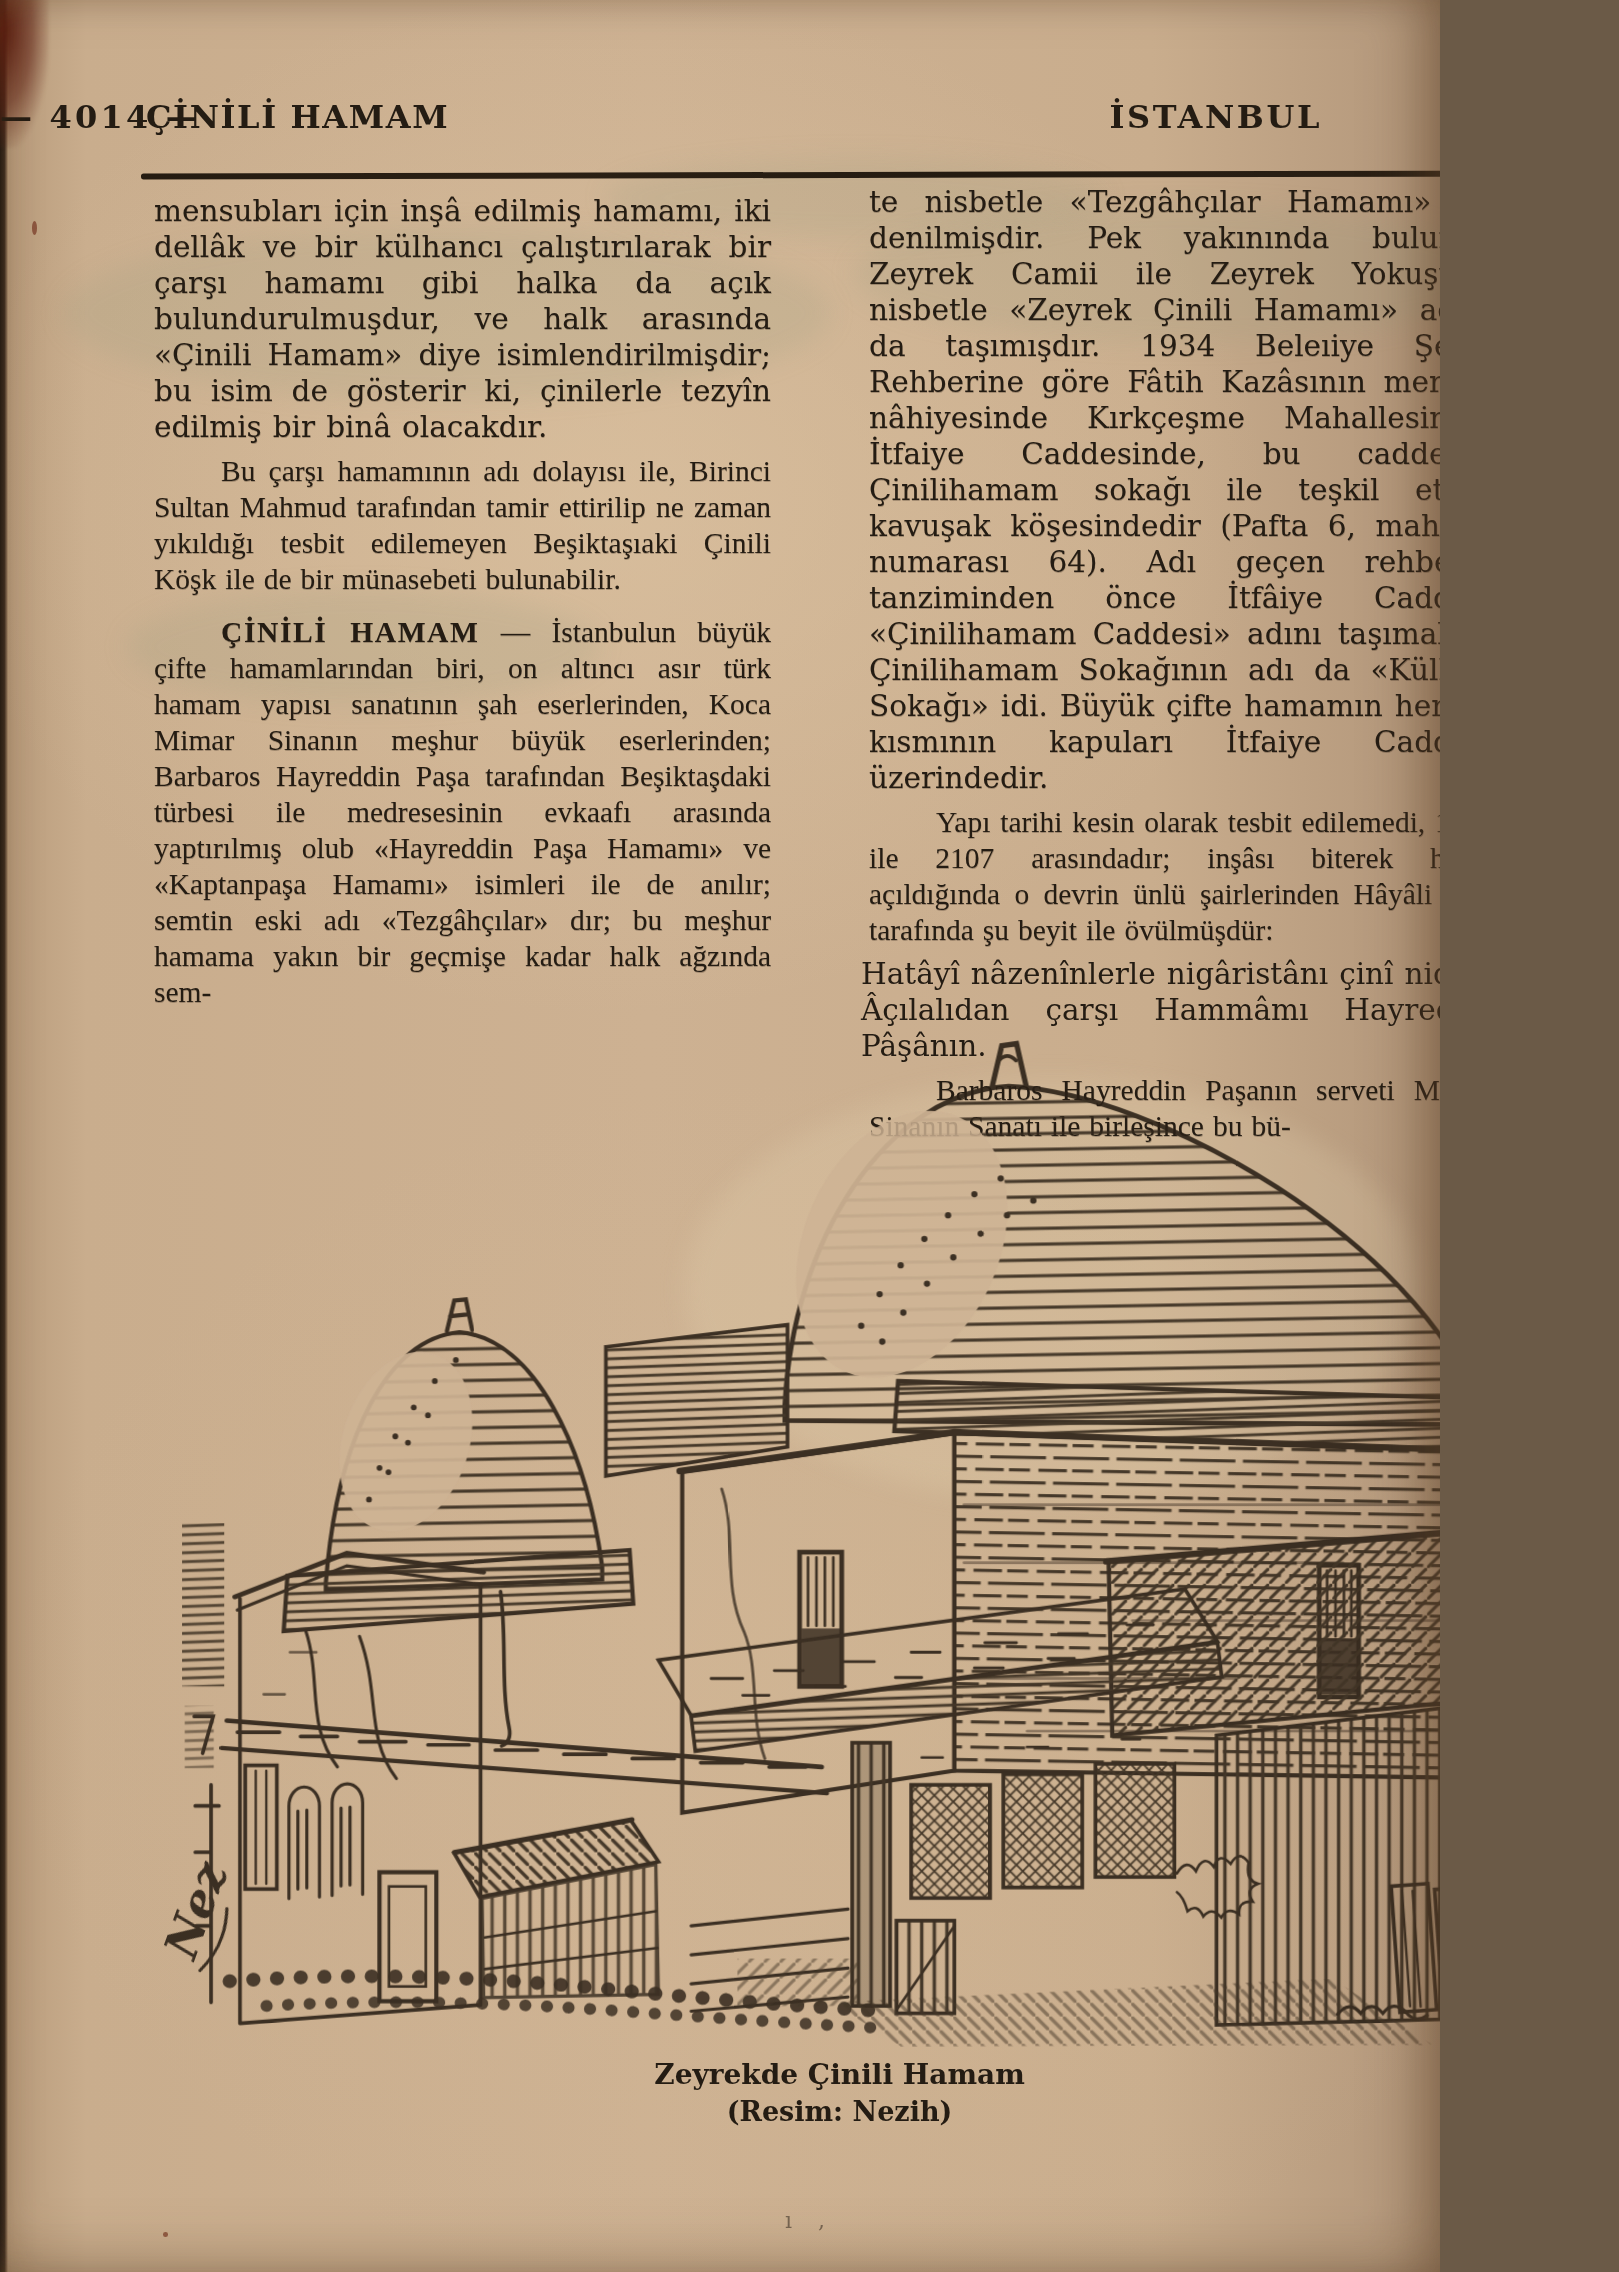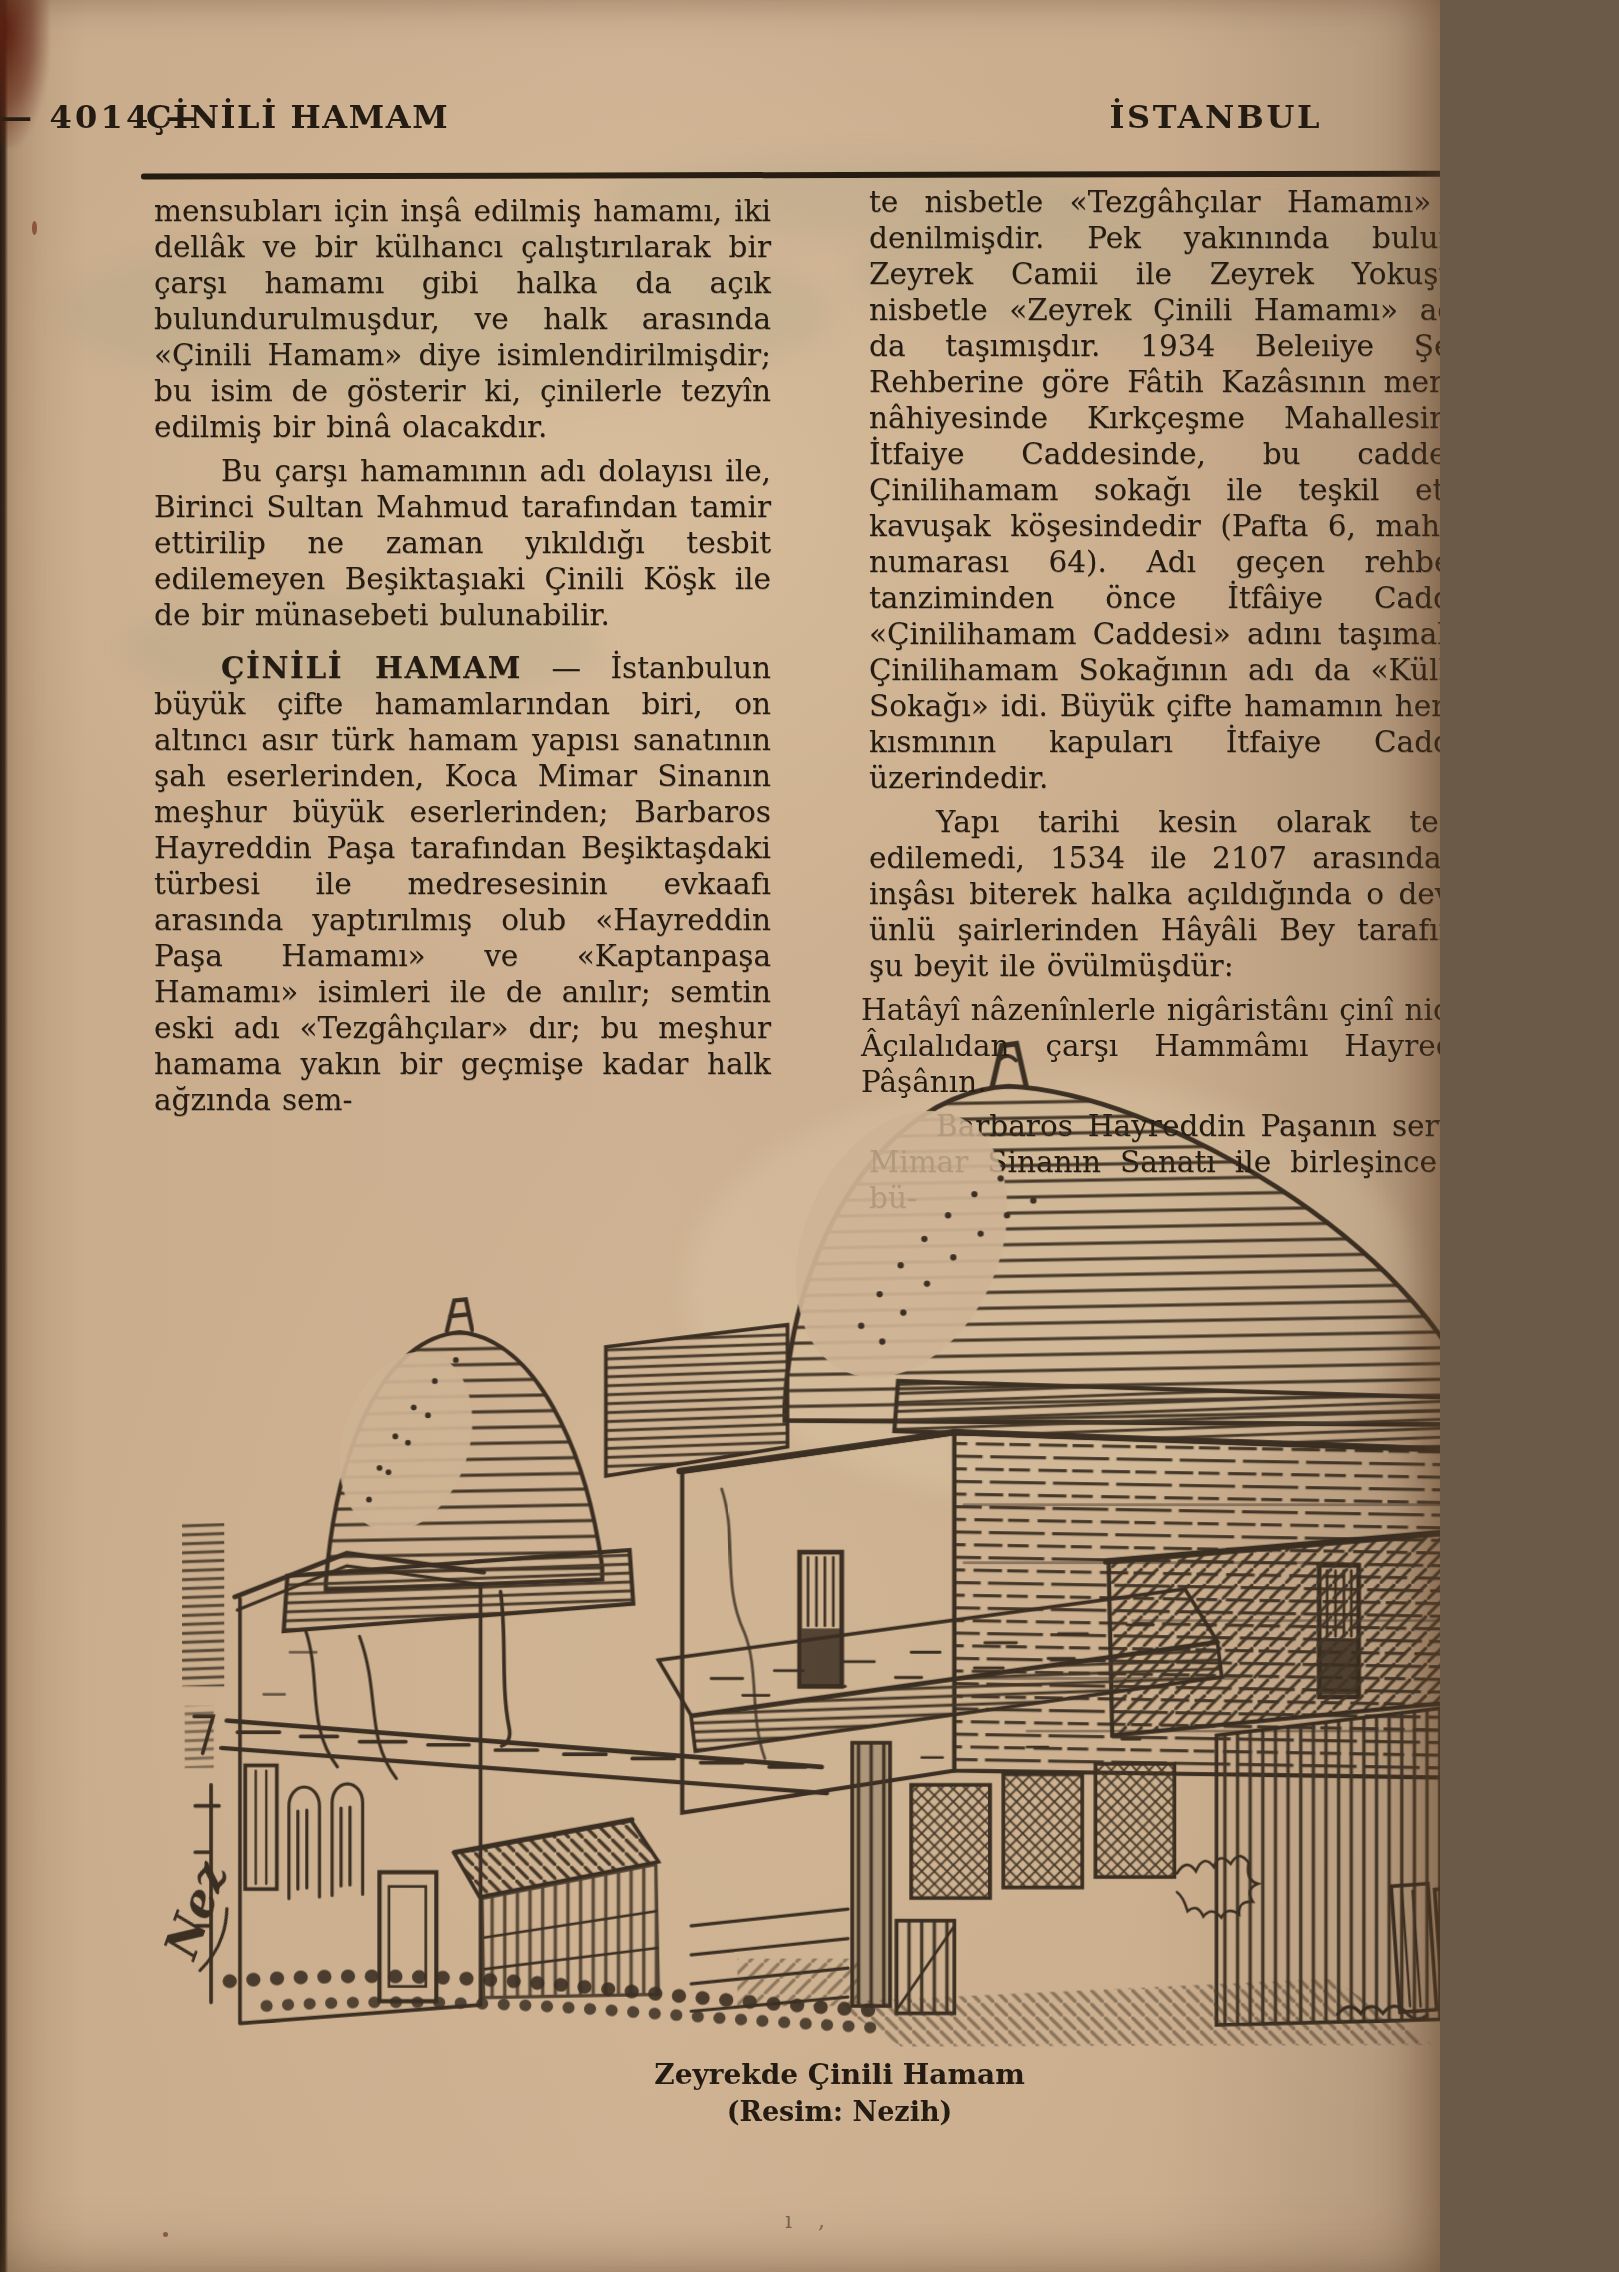--- a/index.html
+++ b/index.html
@@ -36,21 +36,21 @@
   .hdr-right{right:118px; letter-spacing:2.6px;}
   .rule{position:absolute; left:141px; top:172px; width:1364px; height:5.8px;
     background:linear-gradient(90deg,#241b11 0%, #2b2014 30%, #241b11 60%, #2b2014 100%);
     border-radius:2.6px; transform:rotate(-0.12deg);}
 
   .col{position:absolute; text-align:justify; font-size:29.5px; line-height:36px;
     word-spacing:1.6px; }
   .col p{margin:8px; text-shadow:0.3px 0.5px 0 rgba(46,33,20,.28);}
   .col-left{left:146px; top:185px; width:633px;}
   .col-right{left:861px; top:176px; width:641px;}
-  .indent{text-indent:67px;}
+  .indent{text-indent:67px;font-family:Liberation Serif, serif;}
   .sp{margin-top:17px !important;}
   .term{font-weight:700; letter-spacing:1.6px;}
   .couplet{font-weight:700; font-size:24px; line-height:31px; text-align:left;
     margin:8.4px 0 4.2px 0 !important; letter-spacing:0.5px;}
 
   .sketch{position:absolute; left:132px; top:1031px;}
   .caption{position:absolute; left:158px; top:2056px; width:1363px; text-align:center;
     font-weight:700; font-size:28px; line-height:37px;}
   .caption .c2{font-size:27px;}
   .stray{position:absolute; left:785px; top:2208px; font-size:22px; opacity:.5; letter-spacing:9.5px;}

